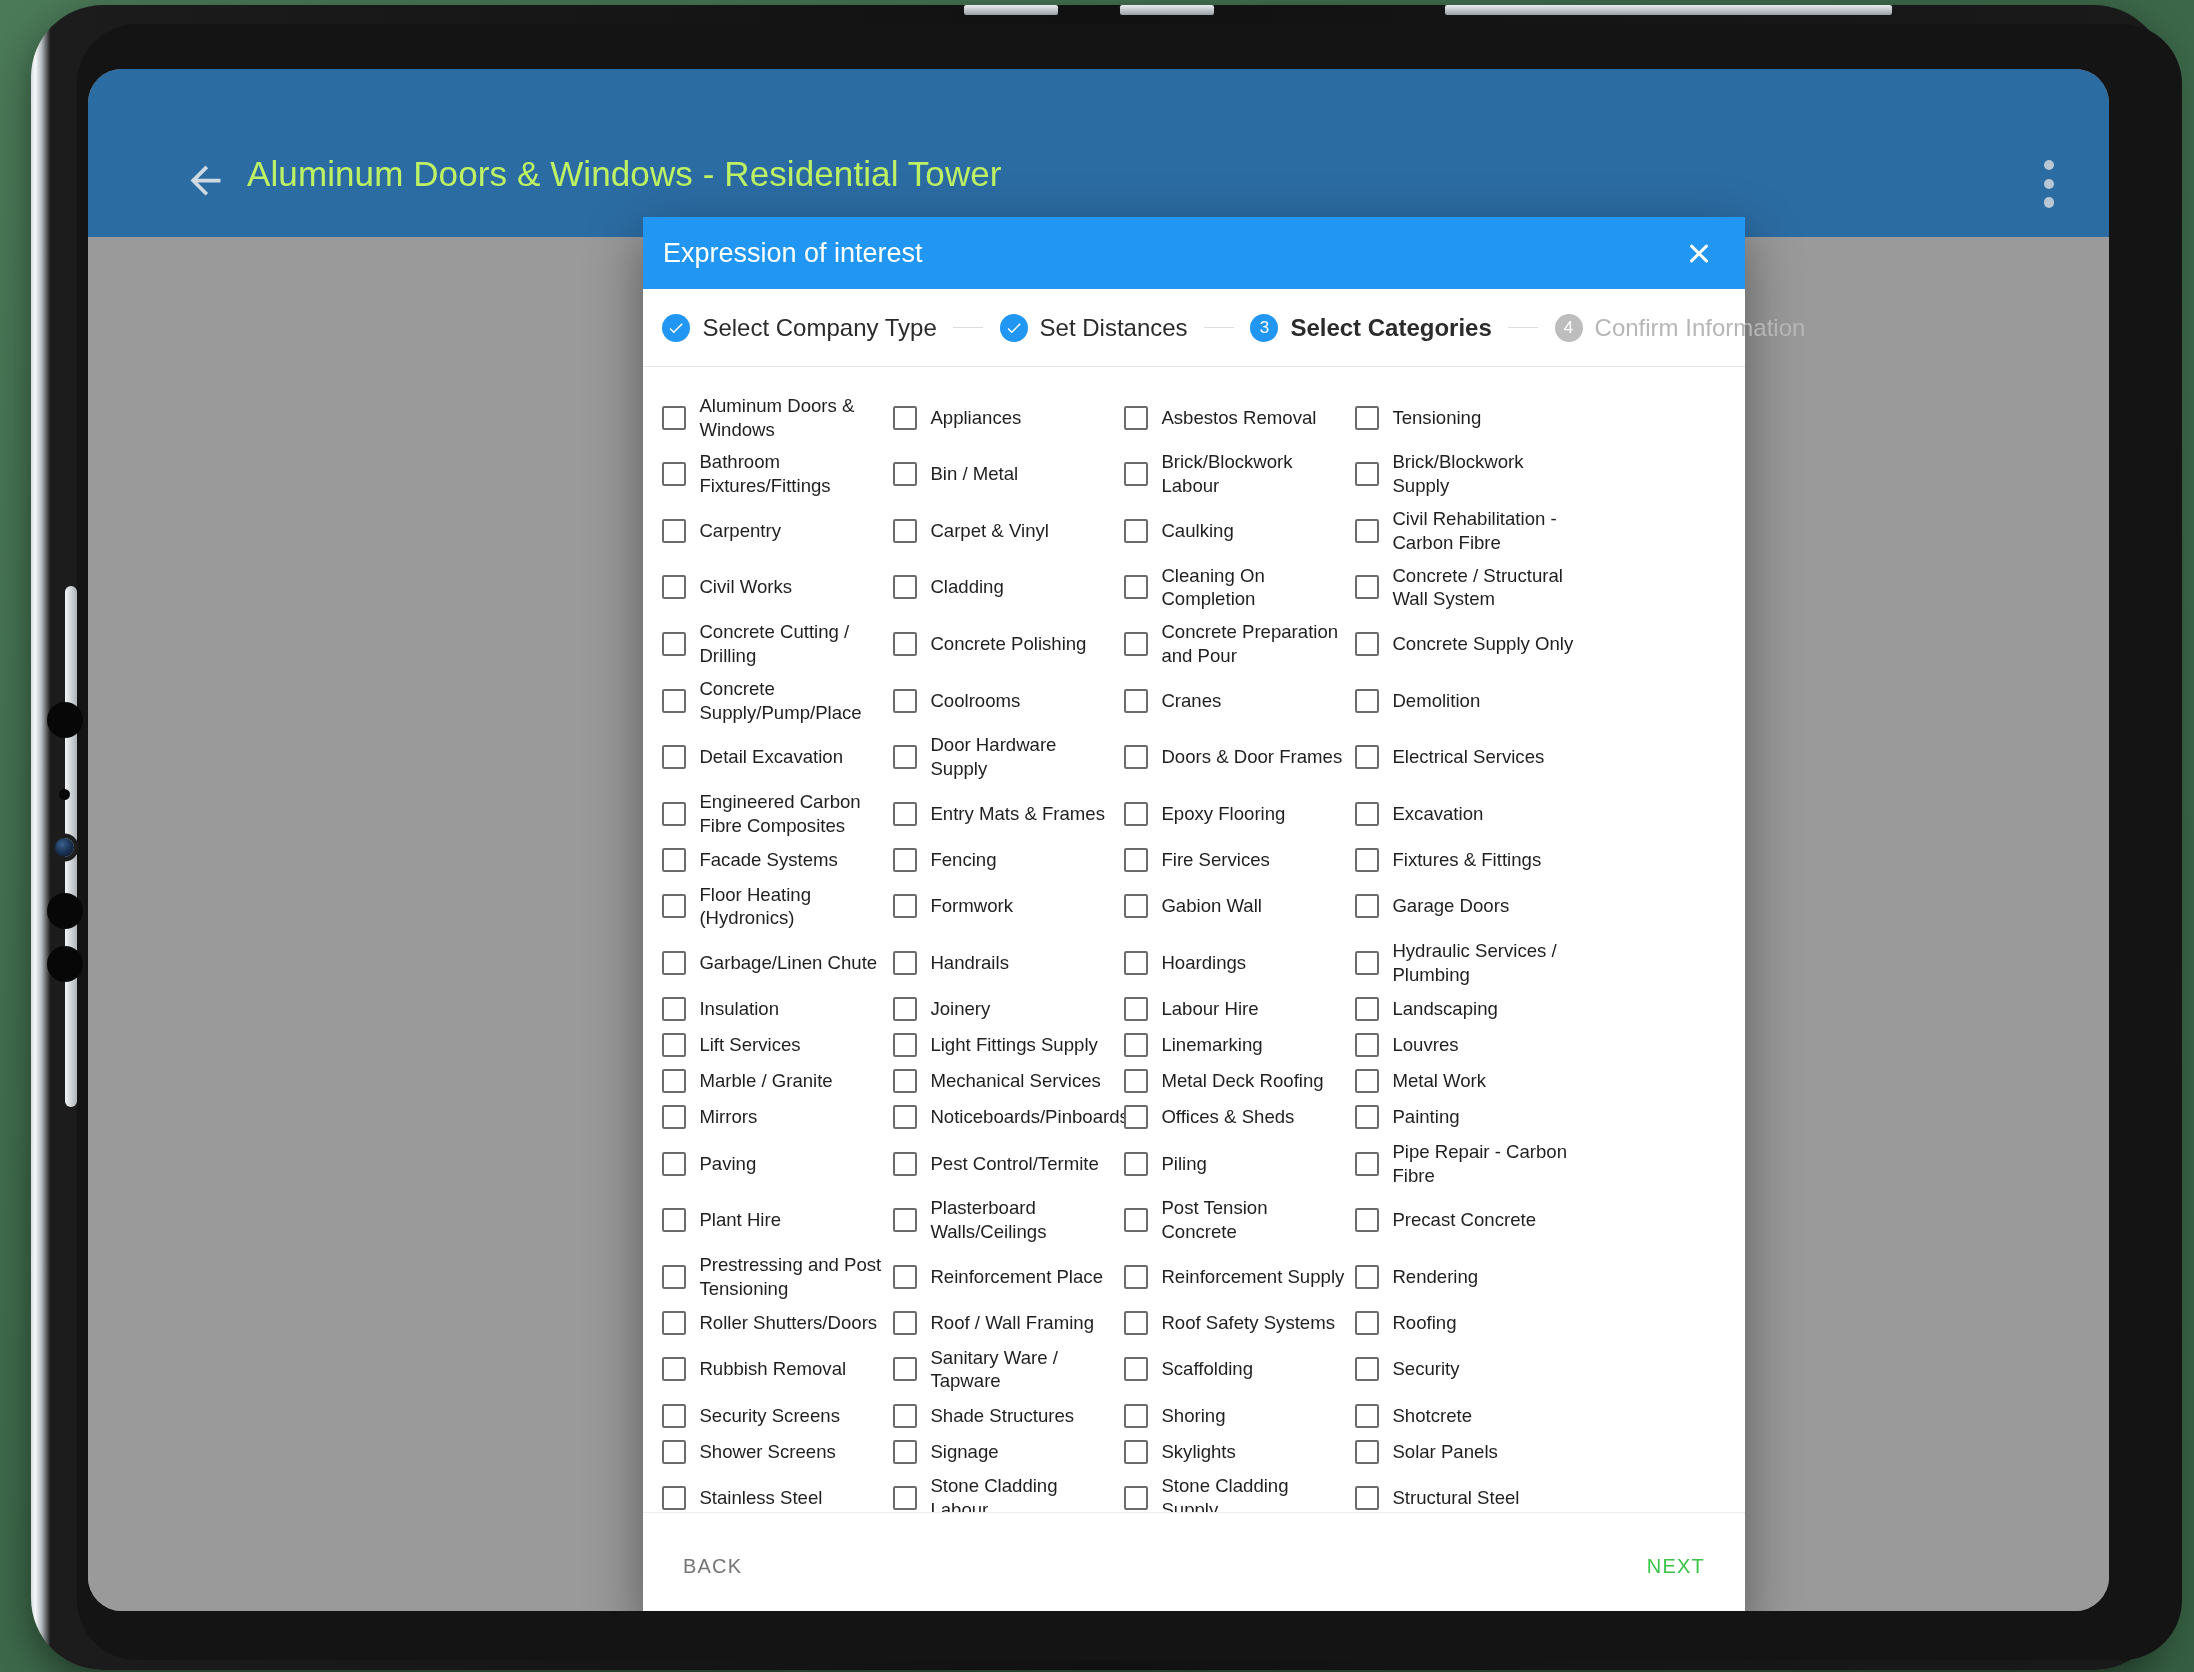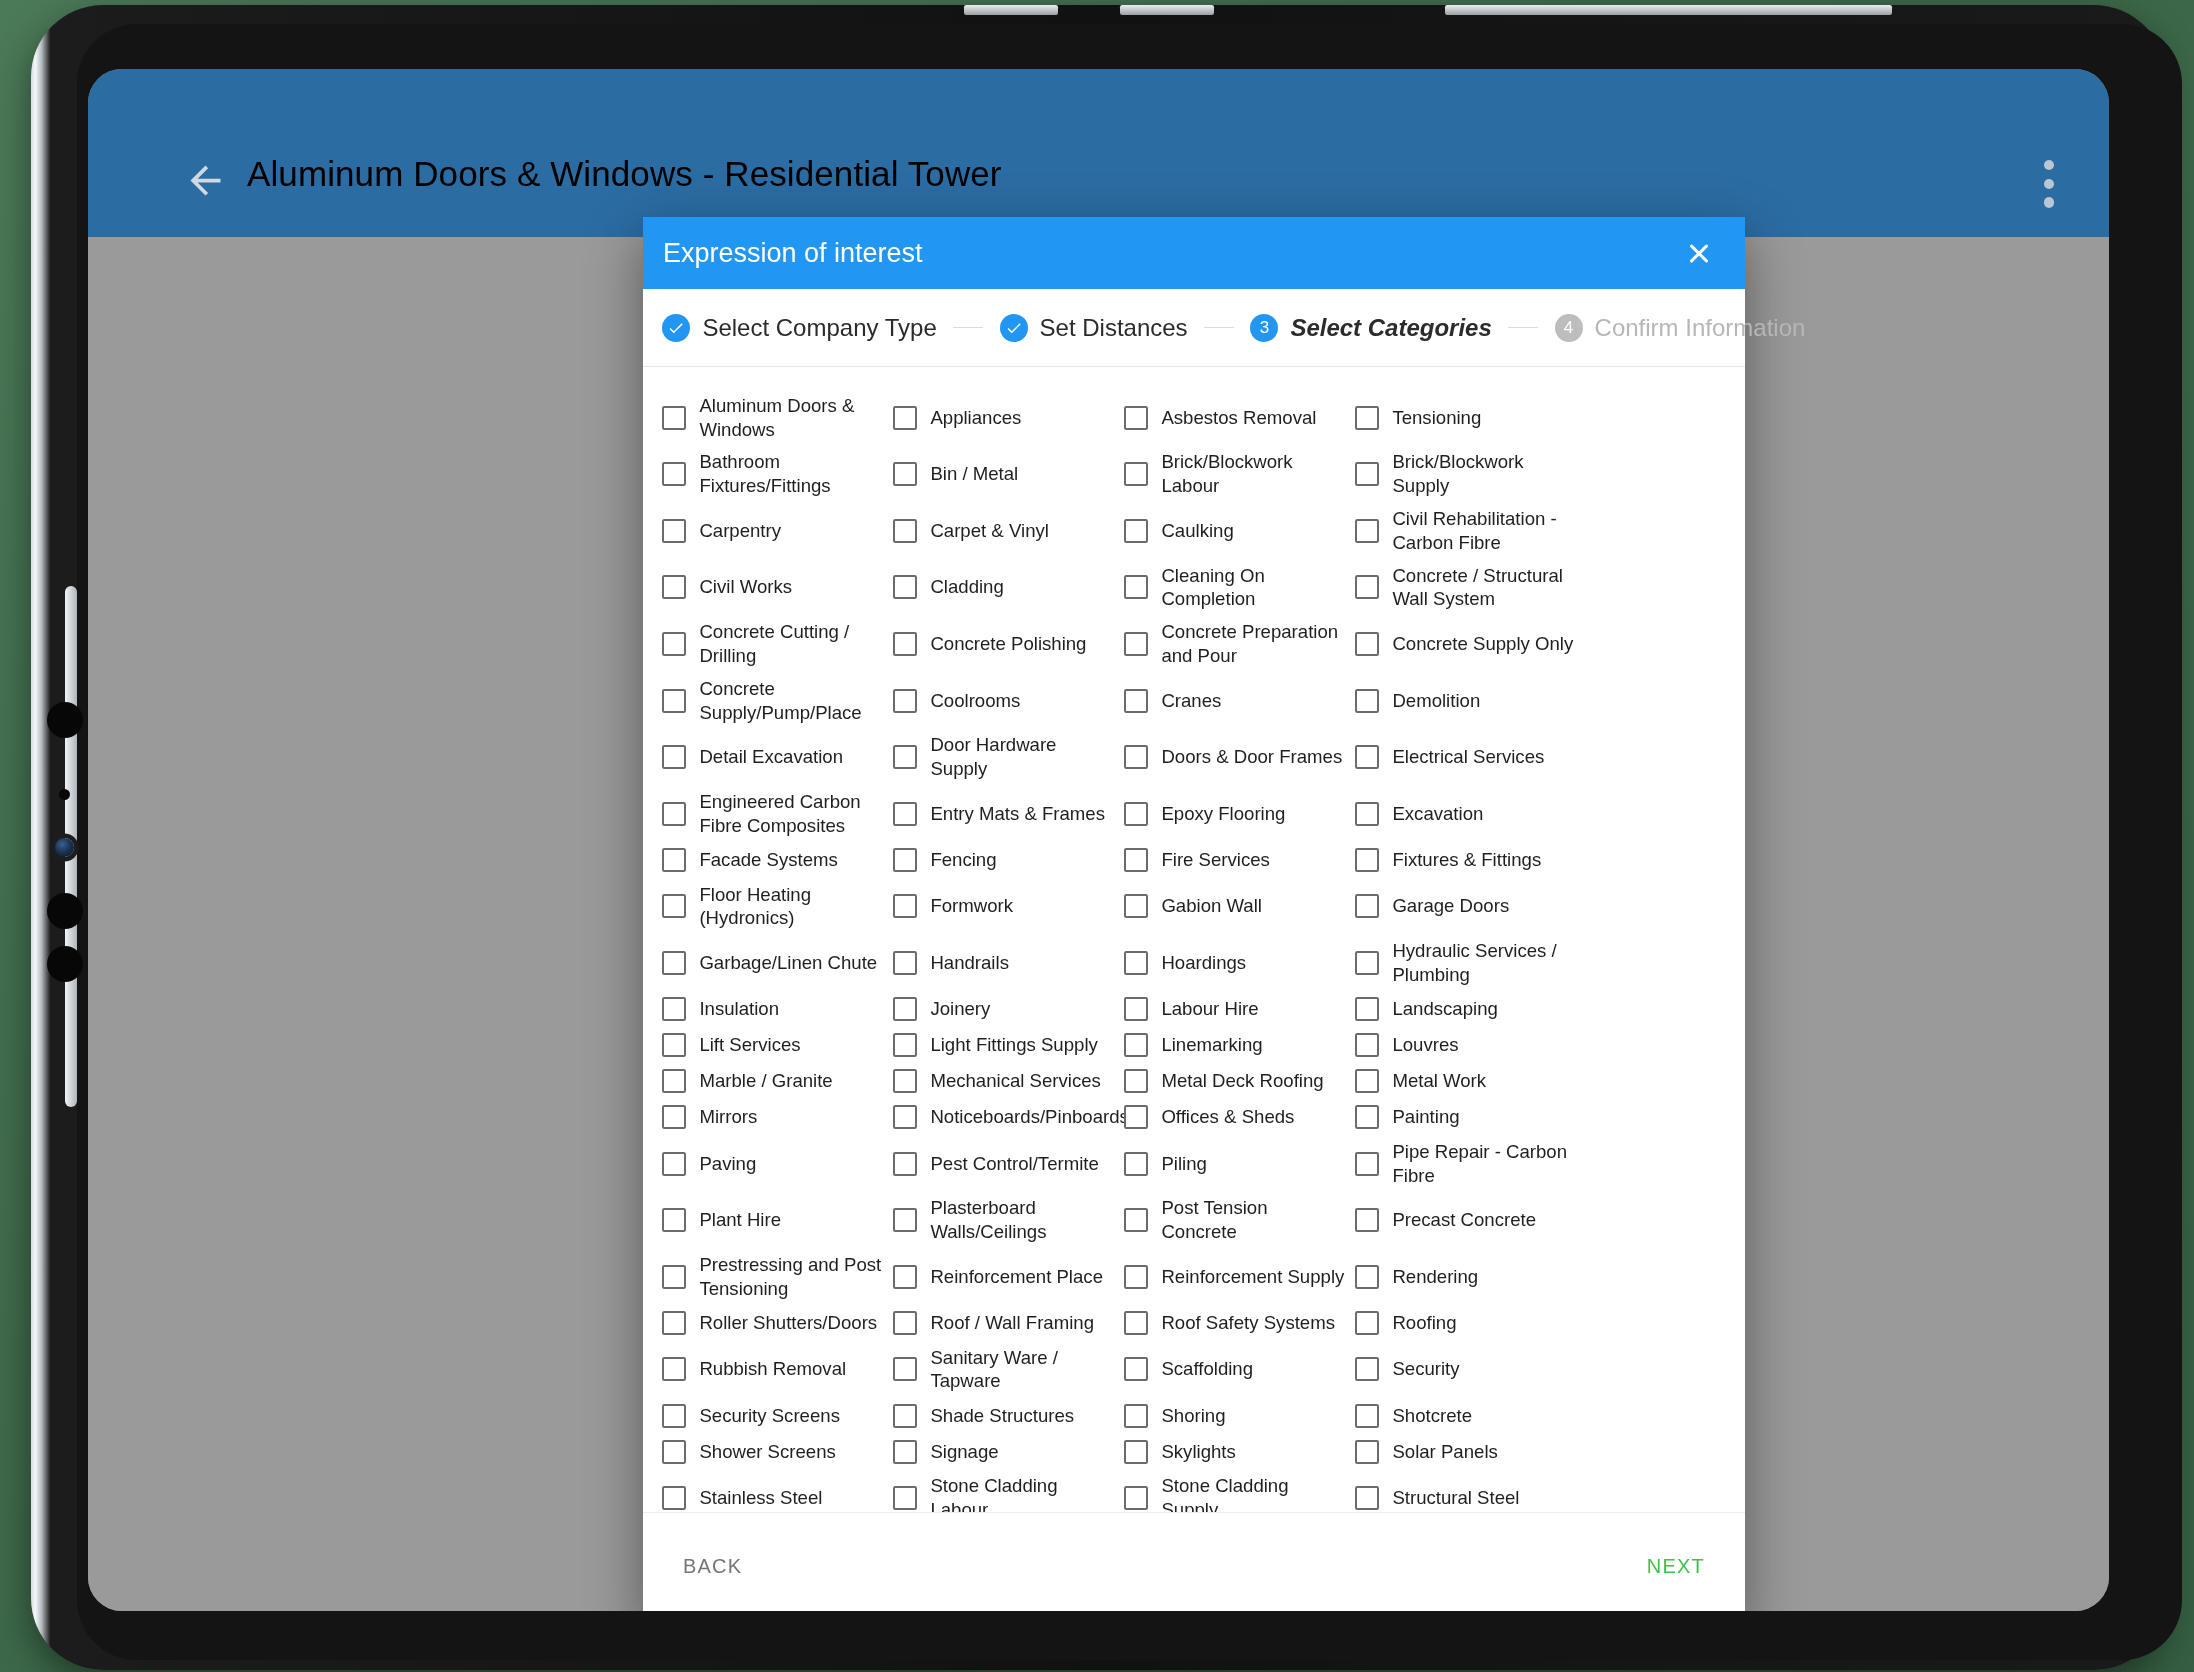--- a/index.html
+++ b/index.html
@@ -30,21 +30,21 @@
   .hw-cam{position:absolute;border-radius:50%;
     background:radial-gradient(circle at 38% 34%, #3a5f8e 0%, #1b3456 45%, #0a0f18 100%);
     box-shadow:0 0 0 4.5px #1d1d1d;}
 
   
   .screen{position:absolute;left:88px;top:69px;width:2021px;height:1542px;
     border-radius:34px;overflow:hidden;background:#9a9a9a;}
   .appbar{position:absolute;left:0;top:0;width:100%;height:168px;background:#2b6ca3;}
   .back-arrow{position:absolute;left:95px;top:89px;width:45px;height:45px;}
   .back-arrow svg{width:45px;height:45px;display:block;}
-  .app-title{position:absolute;left:159px;top:85px;font-size:35px;color:#000000;
+  .app-title{position:absolute;left:159px;top:85px;font-size:35px;color:#bef264;
     letter-spacing:0.1px;white-space:nowrap;}
   .overflow{position:absolute;right:55px;top:91px;width:10.4px;}
   .overflow i{display:block;width:10.4px;height:10.4px;border-radius:50%;background:#b9c7d4;
     margin-bottom:8.2px;}
   .tabs{position:absolute;left:95px;top:170px;display:flex;gap:0;}
   .tab{font-size:23px;letter-spacing:1.6px;color:#9fb6c9;padding-right:88px;white-space:nowrap;}
   .appbody{position:absolute;left:0;top:168px;width:100%;height:1374px;background:#9a9a9a;}
 
   
   .dialog{position:absolute;left:555px;top:148px;width:1102px;height:1402px;
@@ -61,21 +61,21 @@
   .stepper{height:77px;display:flex;align-items:center;padding:0 13.4px 0 19.4px;
     border-bottom:1.5px solid #e8e8e8;flex:none;background:#fff;}
   .step{display:flex;align-items:center;white-space:nowrap;}
   .step-circle{width:28px;height:28px;border-radius:50%;display:flex;align-items:center;
     justify-content:center;font-size:17px;color:#fff;flex:none;}
   .step-circle.done{background:#2196f3;}
   .step-circle.active{background:#2196f3;}
   .step-circle.todo{background:#bdbdbd;}
   .step-circle svg{width:18px;height:18px;display:block;}
   .step-label{font-size:24px;color:#2b2b2b;margin-left:12px;}
-  .step-label.active{font-weight:bold;font-style:italic;}
+  .step-label.active{font-weight:bold;}
   .step-label.todo{color:#b6b6b6;}
   .step-line{flex:1;height:1.5px;background:#dcdcdc;margin:0 16.4px;min-width:30px;}
 
   .dlg-body{flex:1;overflow:hidden;padding:22.3px 0 0 0;position:relative;}
   .cat-head{font-size:21.6px;color:#8a8a8a;margin:9px 0 12px 39px;}
   .grid{display:flex;flex-wrap:wrap;padding:0 0 0 19px;}
   .cell{width:231px;min-height:36px;display:flex;align-items:center;padding:4.5px 10.4px 4.5px 0;
     box-sizing:border-box;}
   .cbox{width:20px;height:20px;border:2.2px solid #6b6b6b;border-radius:2.2px;flex:none;
     margin-right:13.4px;background:#fff;cursor:pointer;}

